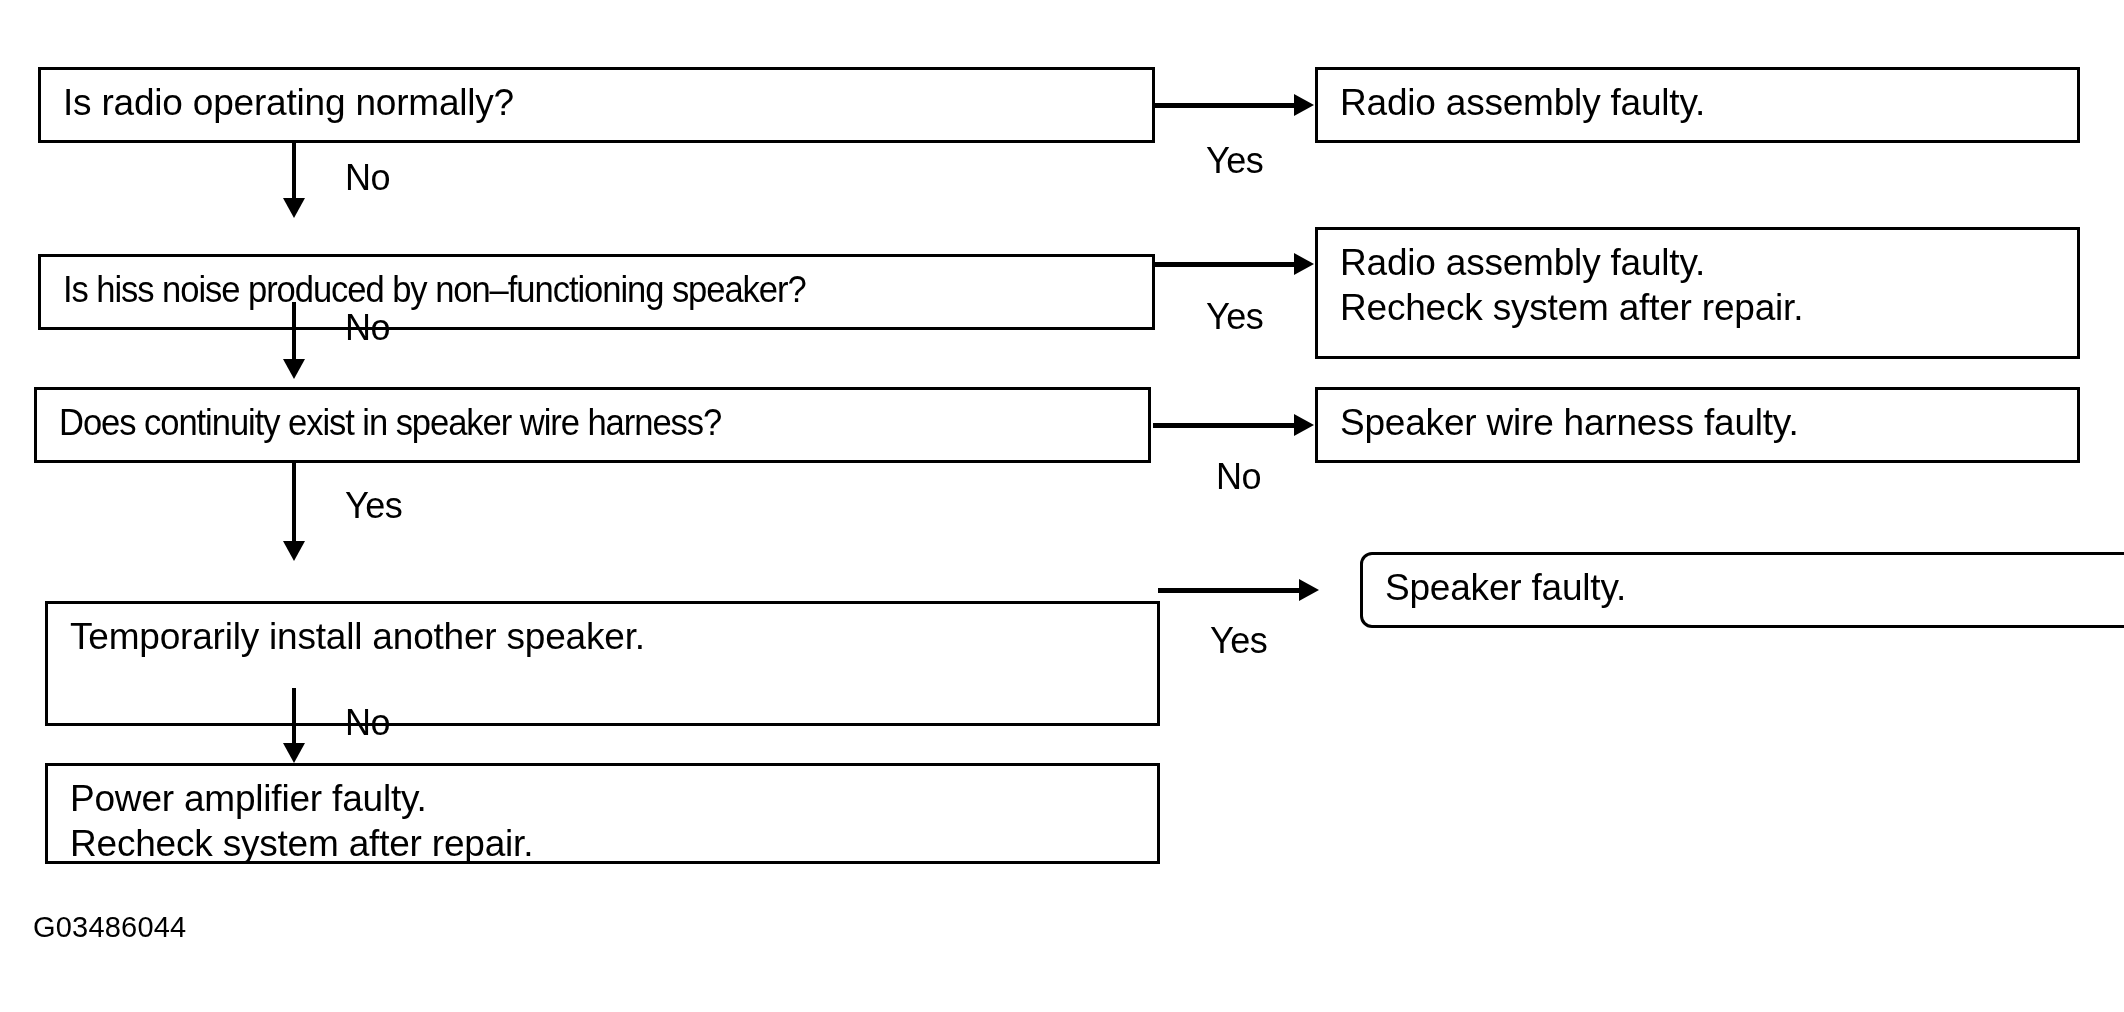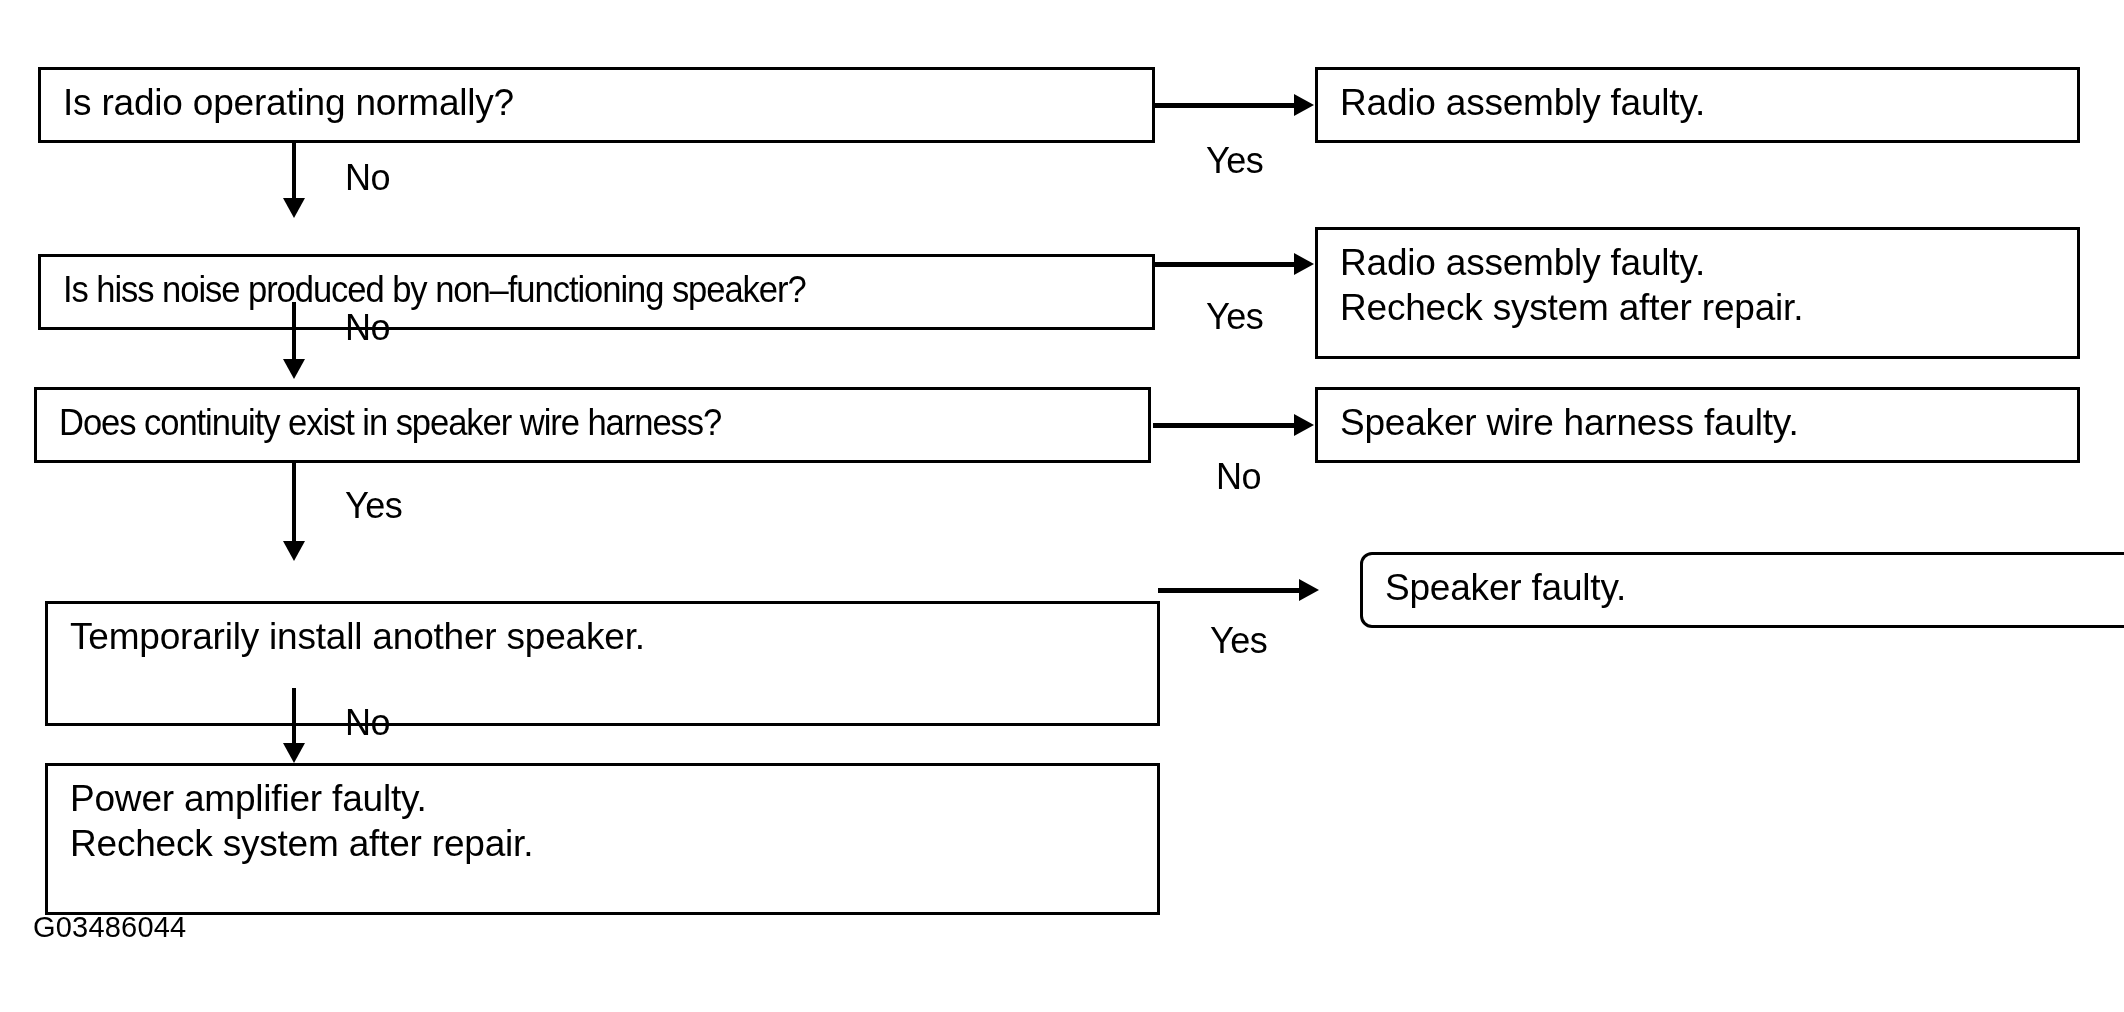--- a/index.html
+++ b/index.html
@@ -143,20 +143,20 @@
   <div class="edge-label" style="left:1182px; top:623px;">Yes</div>
 
   <div class="box" style="left:1360px; top:552px; width:796px; height:76px;border-radius:12px;">
     <div class="line">Speaker faulty.</div>
   </div>
 
   <div class="vline" style="left:292px; top:688px; height:60px;"></div>
   <div class="arrow-down" style="left:283px; top:743px;"></div>
   <div class="edge-label" style="left:317px; top:705px;">No</div>
 
-  <div class="box" style="left:45px; top:763px; width:1115px; height:152px;">
+  <div class="box" style="left:45px; top:763px; width:1115px; height:101px;">
     <div class="line">Power amplifier faulty.</div>
     <div class="line">Recheck system after repair.</div>
   </div>
 
   <div class="figure-code" style="left:33px; top:916px;">G03486044</div>
 
 </div>
 
 </body></html>

